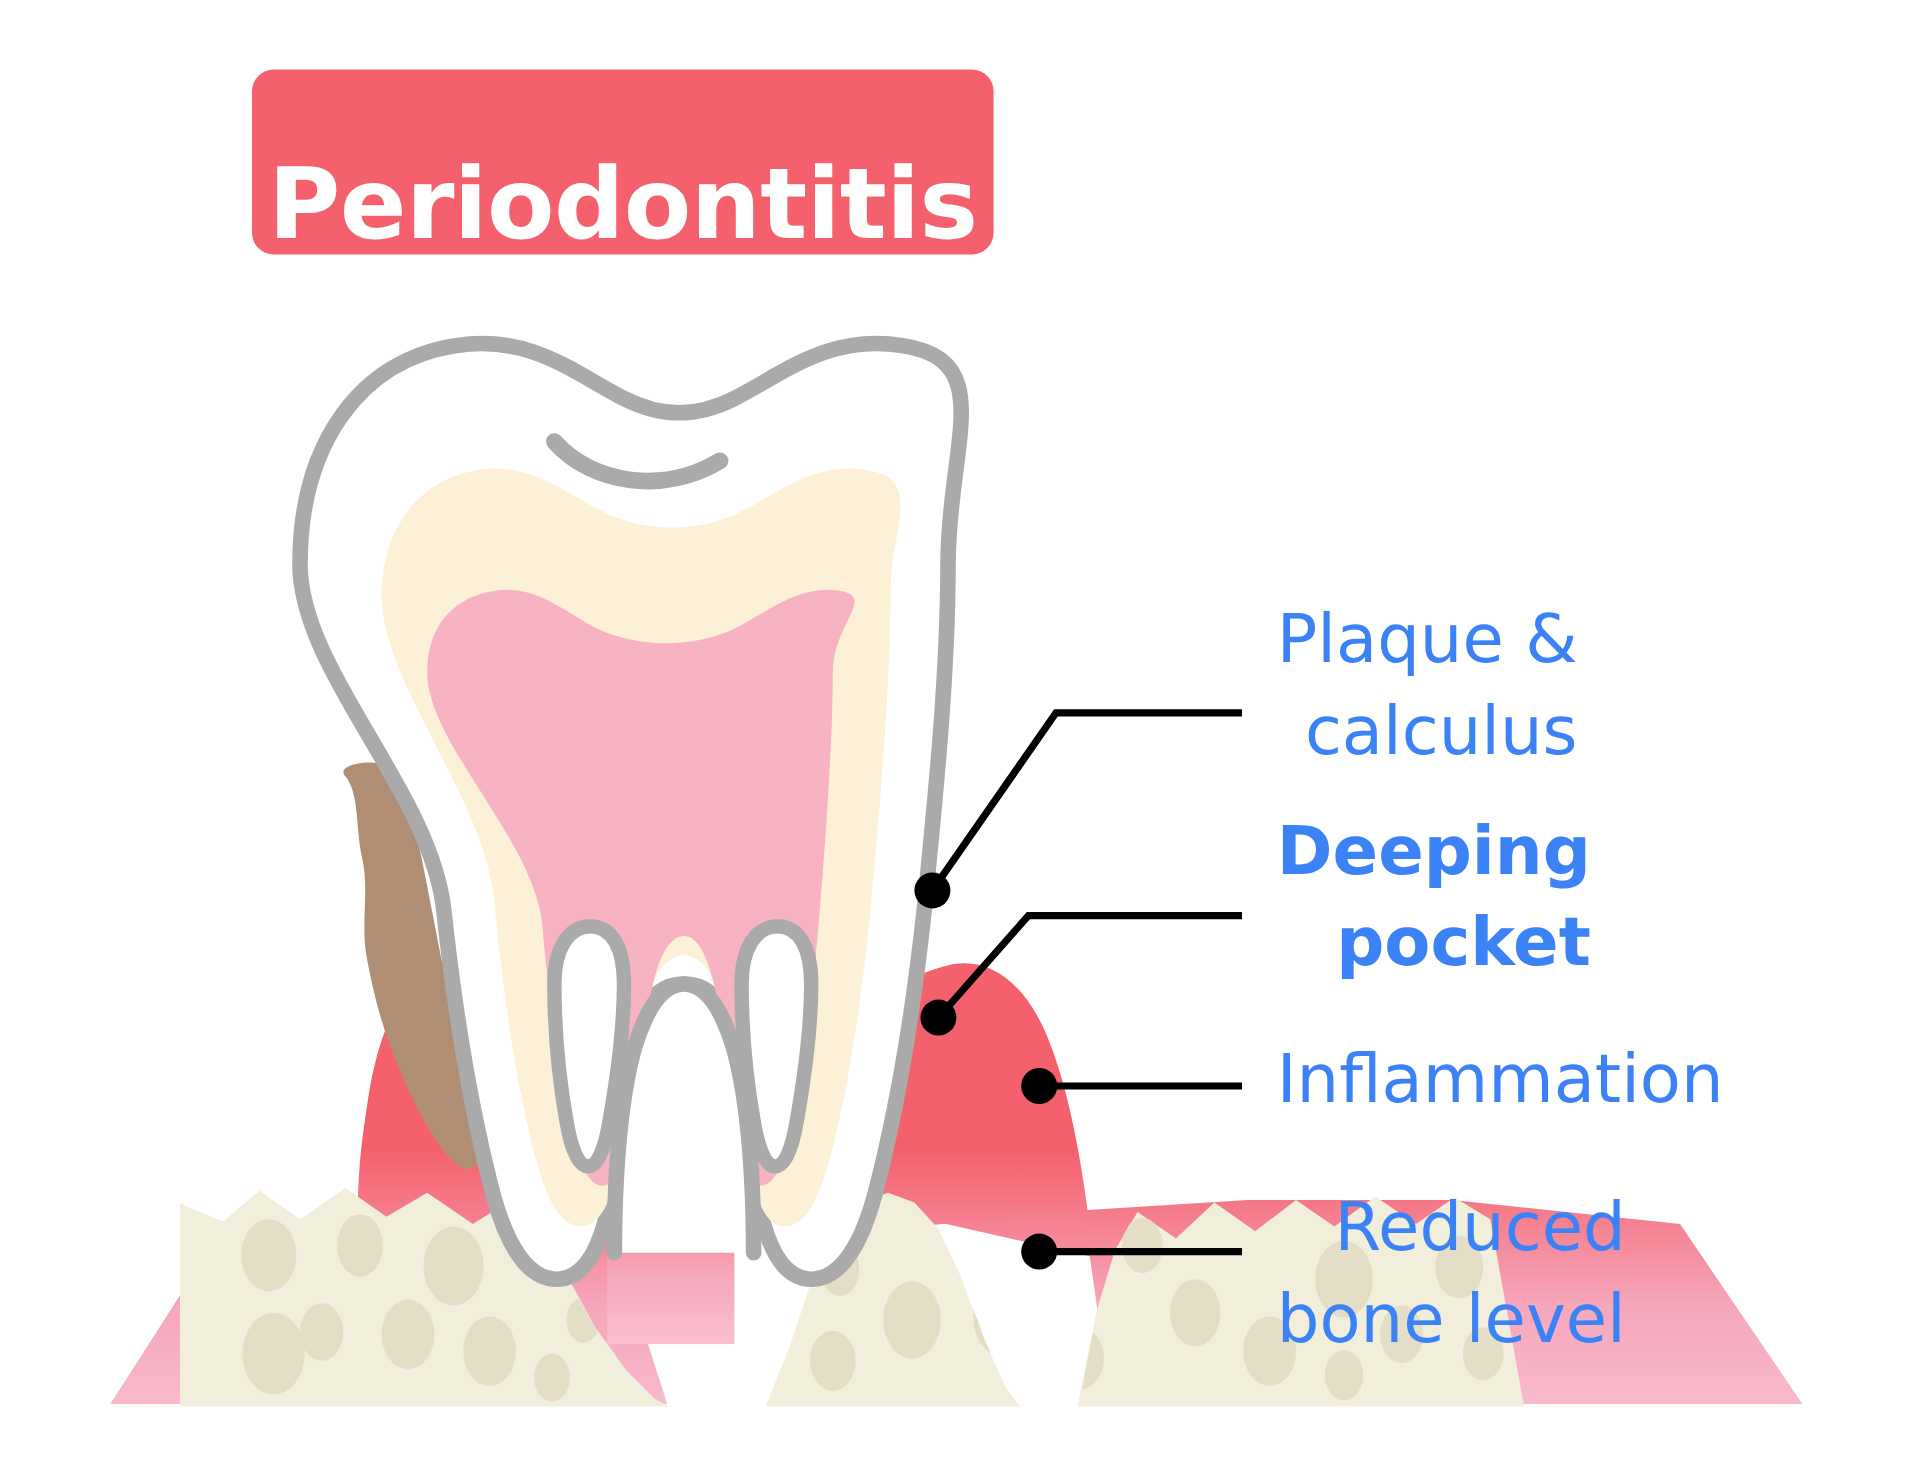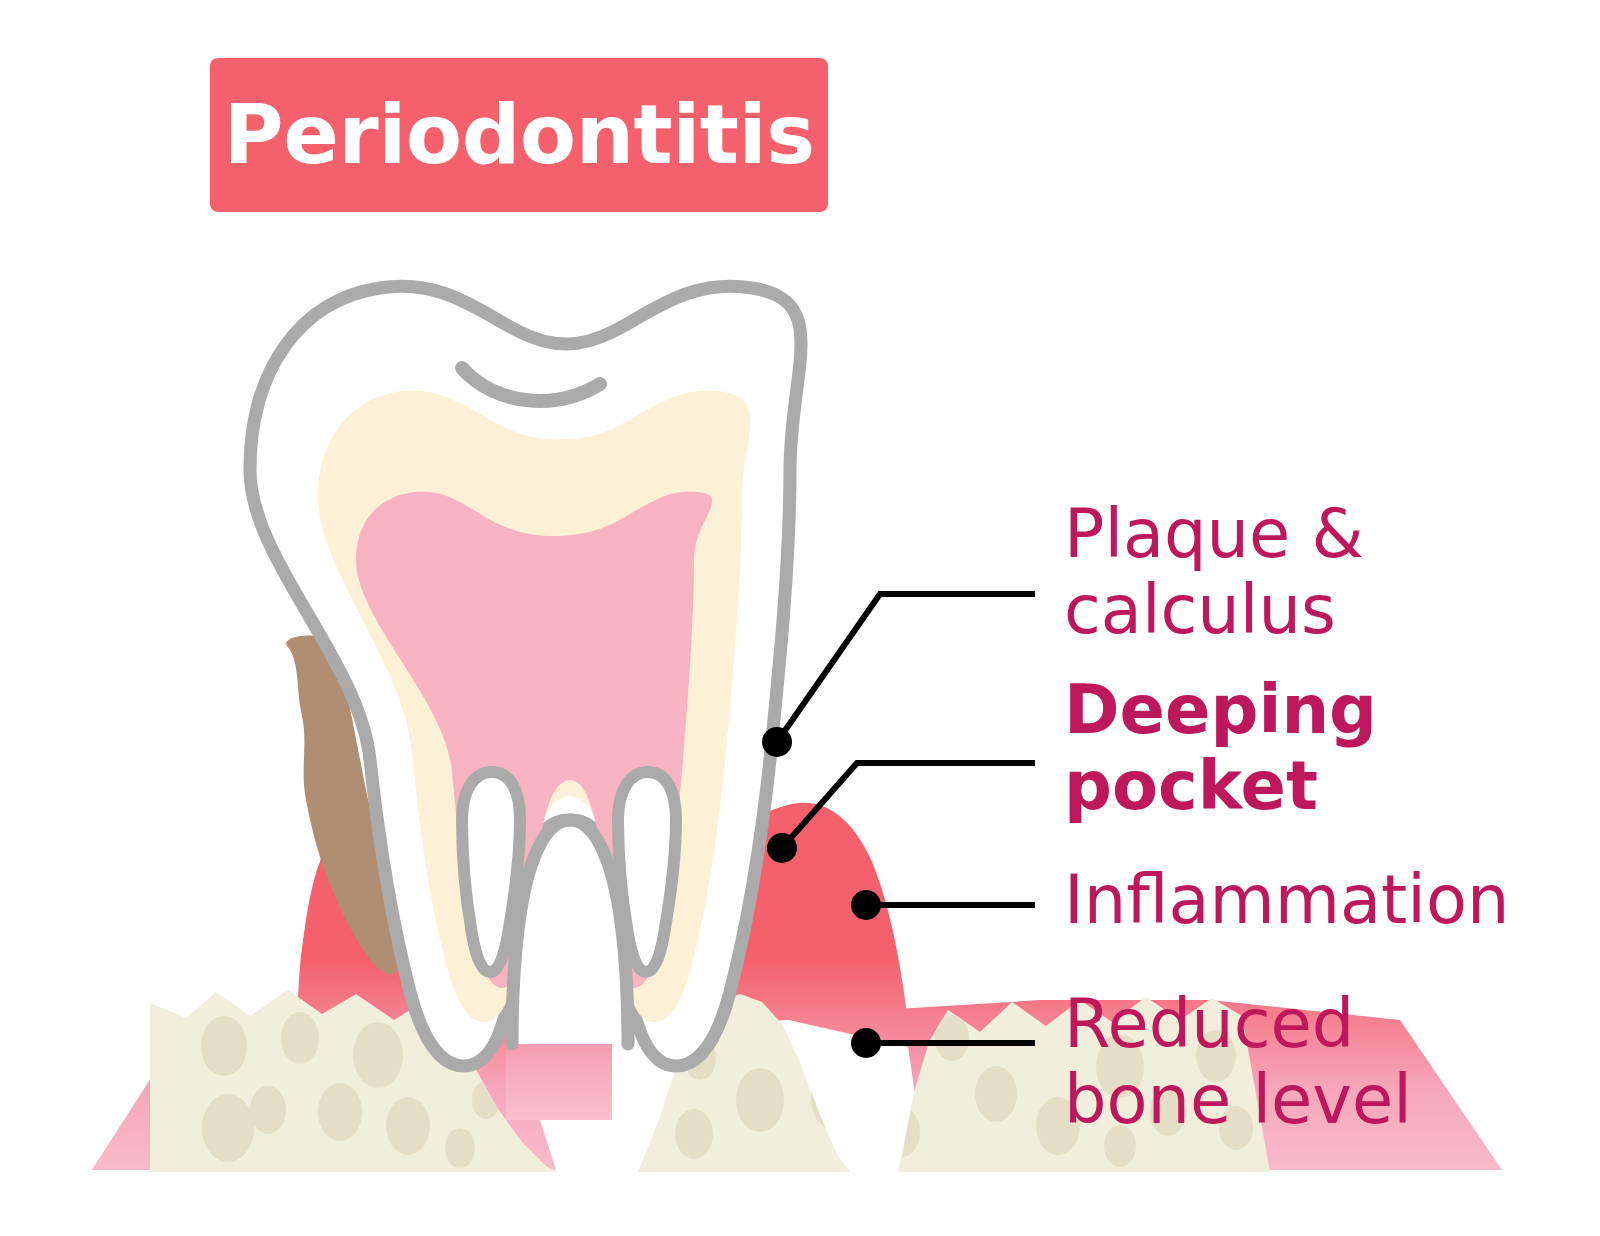--- a/index.html
+++ b/index.html
@@ -23,23 +23,23 @@
     height: 1236px;
   }
 
   
   #title-banner {
     position: absolute;
     left: 210px;
     top: 58px;
     width: 618px;
     height: 154px;
-    border-radius: 8px;
+    border-radius: 18px;
     display: flex;
-    align-items: center;
+    align-items: flex-end;
     justify-content: center;
     box-sizing: border-box;
   }
   #title-text {
     color: #ffffff;
     font-family: "DejaVu Sans", sans-serif;
     font-weight: bold;
     font-size: 82px;
     line-height: 82px;
     letter-spacing: -0.5px;
@@ -51,26 +51,27 @@
     position: absolute;
     left: 0;
     top: 0;
     width: 1600px;
     height: 1236px;
   }
 
   
   .callout-label {
     position: absolute;
-    color: #be185d;
+    color: #3b82f6;
     font-family: "DejaVu Sans", sans-serif;
     font-weight: normal;
-    font-size: 67px;
+    font-size: 56px;
     line-height: 76px;
     white-space: pre-line;
+    text-align: right;
   }
   #label-plaque     { left: 1064px; top: 496px; }
   #label-pocket     { left: 1064px; top: 672px; font-weight: bold; }
   #label-inflam     { left: 1064px; top: 862px; }
   #label-bone       { left: 1064px; top: 986px; }
 </style>
 </head>
 <body>
 
 <div id="stage">

